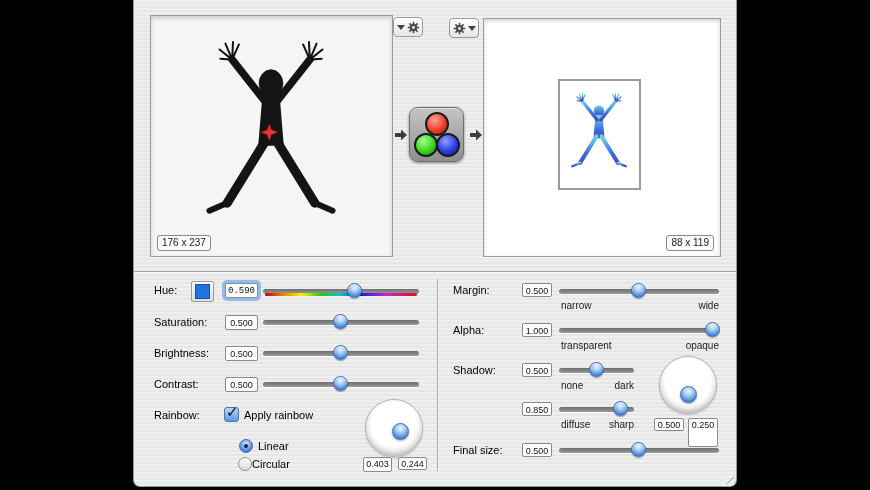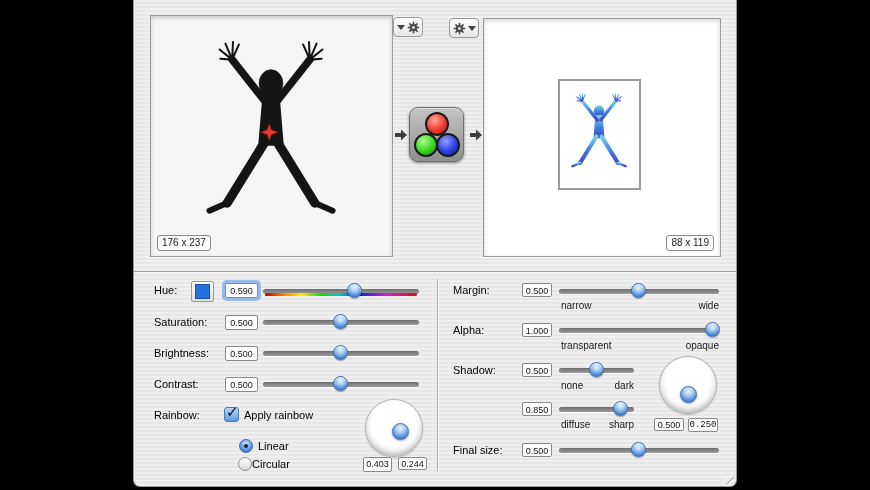--- a/index.html
+++ b/index.html
@@ -40,21 +40,21 @@
              box-shadow:0 1px 0 #f6f6f6;}
   .v-divider{position:absolute;left:303px;top:279px;width:1px;height:192px;background:#ababab;
              box-shadow:1px 0 0 #f6f6f6;}
   
   .lbl{position:absolute;font-size:11px;color:#000;white-space:nowrap;}
   .sub{position:absolute;font-size:10px;color:#1a1a1a;white-space:nowrap;}
   .sub.r{text-align:right;}
   .vfield{position:absolute;width:33px;height:15px;background:#fff;border:1px solid #8a8a8a;
           border-radius:2px;font-size:9px;line-height:15px;text-align:center;color:#111;box-sizing:border-box;}
   .vfield.small{width:30px;height:14px;line-height:14px;}
-  .vfield.focused{box-shadow:0 0 0 3px rgba(115,165,235,.7);}
+  .vfield.focused{box-shadow:0 0 0 3px rgba(115,165,235,.7);font-family:Liberation Mono, monospace;}
   .color-well{position:absolute;left:57px;top:281px;width:23px;height:21px;border:1px solid #9a9a9a;
               background:linear-gradient(#fdfdfd,#dedede);border-radius:2px;box-sizing:border-box;
               display:flex;align-items:center;justify-content:center;}
   .color-swatch{width:13px;height:13px;border:1px solid #1b4fa0;}
   .slider{position:absolute;height:16px;}
   .slider .track{position:absolute;left:0;right:0;top:6px;height:5px;border-radius:3px;
                  background:linear-gradient(#6d6d6d,#9c9c9c);box-shadow:0 1px 0 rgba(255,255,255,.75);}
   .slider .rainbow{position:absolute;left:2px;right:2px;top:10px;height:3px;border-radius:2px;
                  background:linear-gradient(90deg,#c00000,#ff8800 13%,#ffee00 24%,#22cc11 37%,#00c8c8 49%,#1122dd 63%,#cc22cc 80%,#dd1111 100%);}
   .thumb{position:absolute;top:0;width:15px;height:15px;margin-left:-8px;border-radius:50%;
@@ -257,21 +257,21 @@
       <div class="track"></div>
       <div class="thumb" style="left:82%;"></div>
     </div>
     <span class="sub" style="left:427px;top:419px;">diffuse</span>
     <span class="sub r" style="left:465px;top:419px;width:35px;">sharp</span>
 
     <div class="pad" style="left:525px;top:356px;">
       <div class="ball" style="left:20px;top:29px;"></div>
     </div>
     <div class="vfield small" style="left:520px;top:418px;height:13px;line-height:13px;">0.500</div>
-    <div class="vfield small" style="left:554px;top:418px;height:14px;line-height:13px;font-family:Liberation Mono, monospace;">0.250</div>
+    <div class="vfield small" style="left:554px;top:418px;height:29px;line-height:13px;">0.250</div>
 
     <span class="lbl" style="left:319px;top:444px;">Final size:</span>
     <div class="vfield small" style="left:388px;top:443px;">0.500</div>
     <div class="slider" style="left:425px;top:442px;width:160px;">
       <div class="track"></div>
       <div class="thumb" style="left:50%;"></div>
     </div>
 
     <div class="resize-grip"></div>
   </div>

